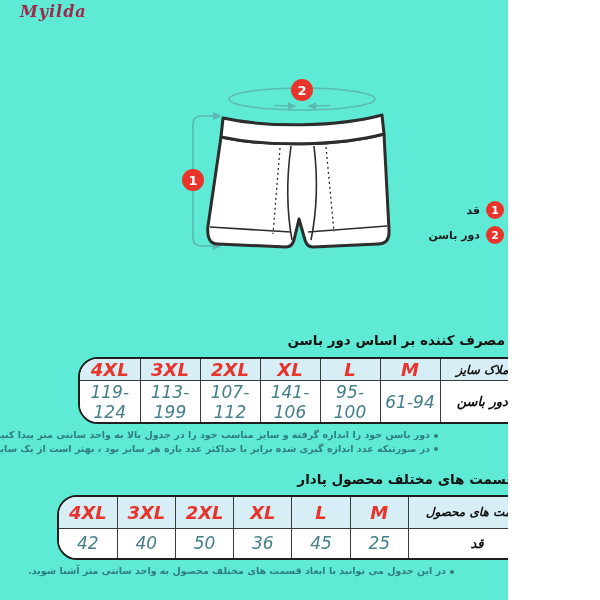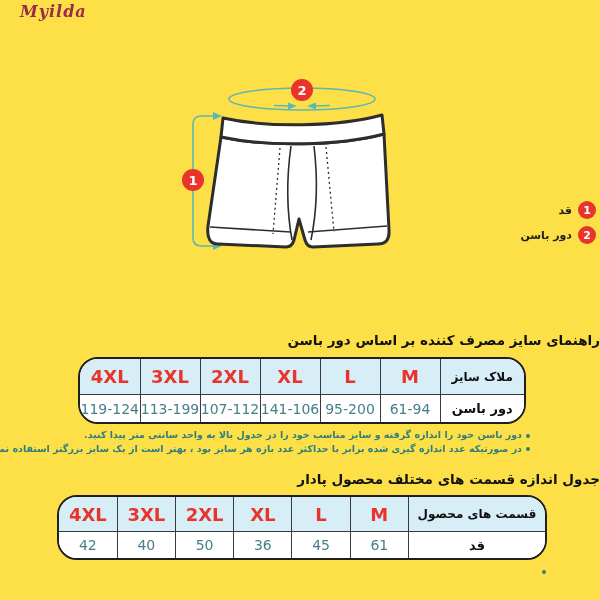--- a/index.html
+++ b/index.html
@@ -1,17 +1,17 @@
 <!DOCTYPE html>
 <html lang="fa"><head>
 <meta charset="utf-8">
 <style>
   html,body{margin:0;padding:0;}
   body{font-family:"DejaVu Sans",sans-serif;background:#ffffff;}
-  .page{position:relative;width:600px;height:600px;background:#fde047;overflow:hidden;}
+  .page{position:relative;width:508px;height:600px;background:#5eead4;overflow:hidden;}
 
   
   .logo{position:absolute;left:20px;top:2px;font-family:"DejaVu Serif",serif;
         font-style:italic;font-weight:bold;font-size:16px;color:#9b2a4c;letter-spacing:1px;}
 
   
   .figure{position:absolute;left:178px;top:76px;width:220px;height:186px;}
 
   
   .legend{position:absolute;top:199px;right:4px;direction:rtl;text-align:right;}
@@ -20,32 +20,32 @@
         font-size:11px;font-weight:bold;display:inline-flex;align-items:center;justify-content:center;flex:0 0 18px;}
   .legend-label{font-size:11px;font-weight:bold;color:#1c1c1c;}
 
   
   .sec-title{position:absolute;left:0;width:600px;text-align:right;font-size:13.5px;
         font-weight:bold;color:#111;direction:rtl;}
   .title1{top:332px;}
   .title2{top:471px;}
 
   
-  .tbl-wrap{position:absolute;border:2.5px solid #1f1f1f;border-radius:20px;overflow:hidden;background:#fff;}
+  .tbl-wrap{position:absolute;border:2.5px solid #1f1f1f;border-radius:20px;overflow:hidden;background:#fff;font-style:italic;}
   .tbl1{left:78px;top:357px;width:444px;height:63px;}
   .tbl2{left:57px;top:495px;width:486px;height:61px;}
   table{border-collapse:collapse;width:100%;height:100%;table-layout:fixed;}
   td{border:1.5px solid #3a3a3a;text-align:center;vertical-align:middle;padding:0;}
   tr:first-child td{border-top:none;}
   tr:last-child td{border-bottom:none;}
   td:first-child{border-left:none;}
   td:last-child{border-right:none;}
   .hdr-row td{background:#d8eef7;}
   .size-cell{color:#e8342b;font-weight:bold;font-size:18px;direction:ltr;}
-  .val-cell{color:#45808a;font-size:14px;direction:ltr;background:#fff;}
+  .val-cell{color:#45808a;font-size:17px;direction:ltr;background:#fff;}
   .lbl-cell{color:#101010;font-weight:bold;font-size:12px;direction:rtl;}
   .lbl-cell.row-lbl{font-size:13px;background:#fff;}
 
   
   .notes{position:absolute;direction:rtl;text-align:right;color:#2f7e7f;
         font-weight:bold;font-size:9.5px;line-height:13.5px;}
   .notes1{top:428px;right:70px;width:512px;}
   .notes2{top:564px;right:54px;width:520px;}
   .note-line{white-space:nowrap;}
   .bullet{display:inline-block;width:4px;height:4px;border-radius:50%;
@@ -134,21 +134,21 @@
         <td class="size-cell">XL</td>
         <td class="size-cell">L</td>
         <td class="size-cell">M</td>
         <td class="lbl-cell">ملاک سایز</td>
       </tr>
       <tr>
         <td class="val-cell">119-124</td>
         <td class="val-cell">113-199</td>
         <td class="val-cell">107-112</td>
         <td class="val-cell">141-106</td>
-        <td class="val-cell">95-200</td>
+        <td class="val-cell">95-100</td>
         <td class="val-cell">61-94</td>
         <td class="lbl-cell row-lbl">دور باسن</td>
       </tr>
     </tbody>
       </table>
   </div>
 
   <div class="notes notes1">
     <div class="note-line">
       <span class="bullet"></span><span>دور باسن خود را اندازه گرفته و سایز مناسب خود را در جدول بالا به واحد سانتی متر پیدا کنید.</span>
@@ -180,26 +180,26 @@
         <td class="size-cell">L</td>
         <td class="size-cell">M</td>
         <td class="lbl-cell">قسمت های محصول</td>
       </tr>
       <tr>
         <td class="val-cell">42</td>
         <td class="val-cell">40</td>
         <td class="val-cell">50</td>
         <td class="val-cell">36</td>
         <td class="val-cell">45</td>
-        <td class="val-cell">61</td>
+        <td class="val-cell">25</td>
         <td class="lbl-cell row-lbl">قد</td>
       </tr>
     </tbody>
       </table>
   </div>
 
   <div class="notes notes2">
     <div class="note-line">
-      <span class="bullet"></span>
+      <span class="bullet"></span><span>در این جدول می توانید با ابعاد قسمت های مختلف محصول به واحد سانتی متر آشنا شوید.</span>
     </div>
   </div>
 
 </div>
 
 </body></html>

